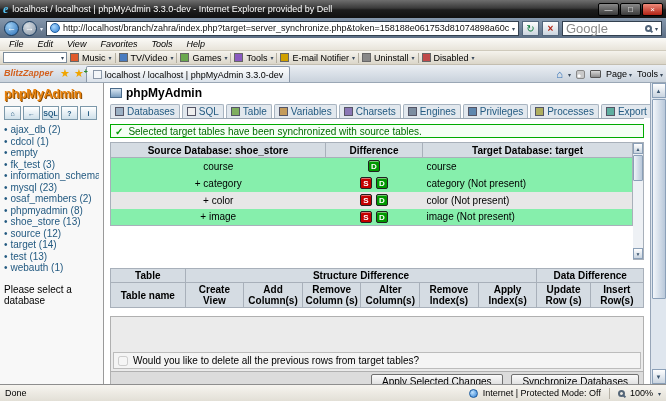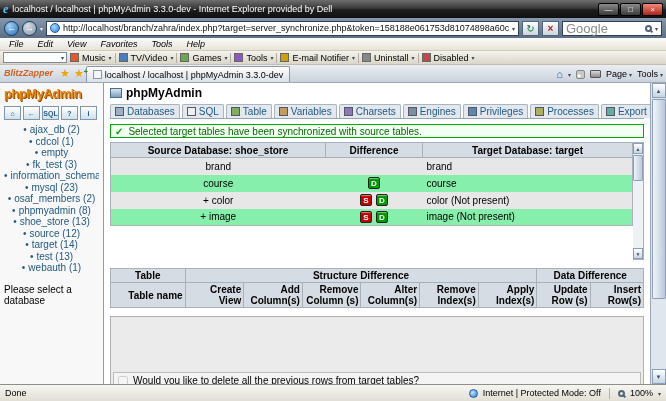--- a/index.html
+++ b/index.html
@@ -76,21 +76,21 @@
   .cmd-item { display:flex; align-items:center; gap:2px; }
 
   
   .content { position:absolute; top:83px; left:0; width:650px; height:301px; background:#fff; display:flex;border-radius:15px; }
 
   .sidebar { width:104px; flex:none; background:#f8f8f8; border-right:1px solid #9a9a9a; padding:3px 4px; overflow:hidden; }
   .pma-logo { font-weight:bold; font-size:13px; color:#e8820c; text-shadow:1px 1px 0 #8a4a00; letter-spacing:-0.5px; }
   .nav-icons { display:flex; gap:2px; margin:5px 0 4px; }
   .nav-icon-btn { width:17px; height:14px; border:1px solid #7c98aa; background:linear-gradient(#ffffff,#cfe0ea);
     color:#235a81; font-size:7px; font-weight:bold; display:flex; align-items:center; justify-content:center; }
-  .db-list { margin-top:4px;text-align:center; }
+  .db-list { margin-top:4px; }
   .db-item { color:#235a81; line-height:11.5px; white-space:nowrap; overflow:hidden; cursor:pointer; }
   .db-item .bullet { margin-right:3px; color:#235a81; }
   .hint { margin-top:10px; color:#000; }
 
   .main { flex:1; padding:2px 6px 0; overflow:hidden; position:relative; }
   .server-row { display:flex; align-items:center; gap:4px; font-weight:bold; font-size:12px; margin-top:1px; }
   .server-icon { width:12px; height:10px; background:linear-gradient(#d8e6f2,#7a9ec0); border:1px solid #4a6a8a; }
 
   .pma-tabs { display:flex; gap:2px; align-items:flex-end; border-bottom:1px solid #98a4b0; margin-top:3px; height:16px; }
   .pma-tab { display:flex; align-items:center; gap:3px; padding:1px 4px; font-size:10px; color:#235a81;
@@ -121,21 +121,21 @@
     display:flex; flex-direction:column; align-items:center; }
   .scroll-btn { width:10px; height:11px; background:linear-gradient(#fefefe,#c9d4e0); border:1px solid #8ba0b8;
     color:#3a5570; font-size:5px; line-height:10px; text-align:center; margin:0; flex:none; }
   .scroll-thumb { width:10px; height:26px; background:linear-gradient(90deg,#eef3f8,#b9c8da); border:1px solid #8ba0b8;
     border-radius:1px; margin-top:1px; flex:none; }
   .scroll-spacer { flex:1; }
 
   table.diff-table { border-collapse:collapse; table-layout:fixed; width:534px; margin-top:8px; border:1px solid #a8b0ba; }
   table.diff-table th { background:#d5dce3; border:1px solid #a8b0ba; font-weight:bold; font-size:10px; padding:1px 2px; }
   table.diff-table tr.grp th { height:13px; }
-  table.diff-table tr.cols th { height:24px; vertical-align:middle;text-align:right; }
+  table.diff-table tr.cols th { height:24px; vertical-align:middle; }
 
   .bottom-box { margin-top:8px; width:534px; height:76px; border:1px solid #b0b0b0; background:#ebebeb;
     display:flex; flex-direction:column; justify-content:flex-end; }
   .checkbox-row { margin:2px; border:1px solid #bcbcbc; background:#f4f4f4; display:flex; align-items:center;
     gap:5px; padding:2px 4px; }
   .checkbox-row input { width:10px; height:10px; }
   .footer-bar { background:#dcdcdc; border-top:1px solid #b0b0b0; text-align:right; padding:2px 4px; }
   .pma-btn { font-family:"Liberation Sans", sans-serif; font-size:10px; padding:1px 10px; margin-left:6px;
     background:linear-gradient(#fafafa,#d6d6d6); border:1px solid #707070; border-radius:2px; }
 
@@ -353,29 +353,29 @@
             <col style="width:210px">
           </colgroup>
         <thead>
           <tr>
             <th>Source Database: shoe_store</th>
             <th>Difference</th>
             <th>Target Database: target</th>
           </tr>
         </thead>
         <tbody>
-            <tr class="odd">
-              <td class="src">brand</td>
-              <td class="dif"></td>
-              <td class="tgt">brand</td>
-            </tr>
             <tr class="even">
               <td class="src">course</td>
               <td class="dif"><span class="badge" style="background: rgb(0, 153, 0);">D</span></td>
               <td class="tgt">course</td>
+            </tr>
+            <tr class="even">
+              <td class="src">+ category</td>
+              <td class="dif"><span class="badge" style="background: rgb(196, 0, 0);">S</span><span class="badge" style="background: rgb(0, 153, 0);">D</span></td>
+              <td class="tgt">category (Not present)</td>
             </tr>
             <tr class="odd">
               <td class="src">+ color</td>
               <td class="dif"><span class="badge" style="background: rgb(196, 0, 0);">S</span><span class="badge" style="background: rgb(0, 153, 0);">D</span></td>
               <td class="tgt">color (Not present)</td>
             </tr>
             <tr class="even">
               <td class="src">+ image</td>
               <td class="dif"><span class="badge" style="background: rgb(196, 0, 0);">S</span><span class="badge" style="background: rgb(0, 153, 0);">D</span></td>
               <td class="tgt">image (Not present)</td>
@@ -420,20 +420,24 @@
             <th>Insert Row(s)</th>
           </tr>
       </thead>
     </table>
 
     <div class="bottom-box">
       <div class="checkbox-row">
         <input type="checkbox" disabled="" style="">
         <span>Would you like to delete all the previous rows from target tables?</span>
       </div>
+      <div class="footer-bar">
+        <button class="pma-btn">Apply Selected Changes</button>
+        <button class="pma-btn">Synchronize Databases</button>
+      </div>
     </div>
   </div>
 </div>
 
 <div class="page-scrollbar">
   <span class="scroll-btn big">▲</span>
   <span class="scroll-thumb big"></span>
   <span class="scroll-spacer"></span>
   <span class="scroll-btn big">▼</span>
 </div>

